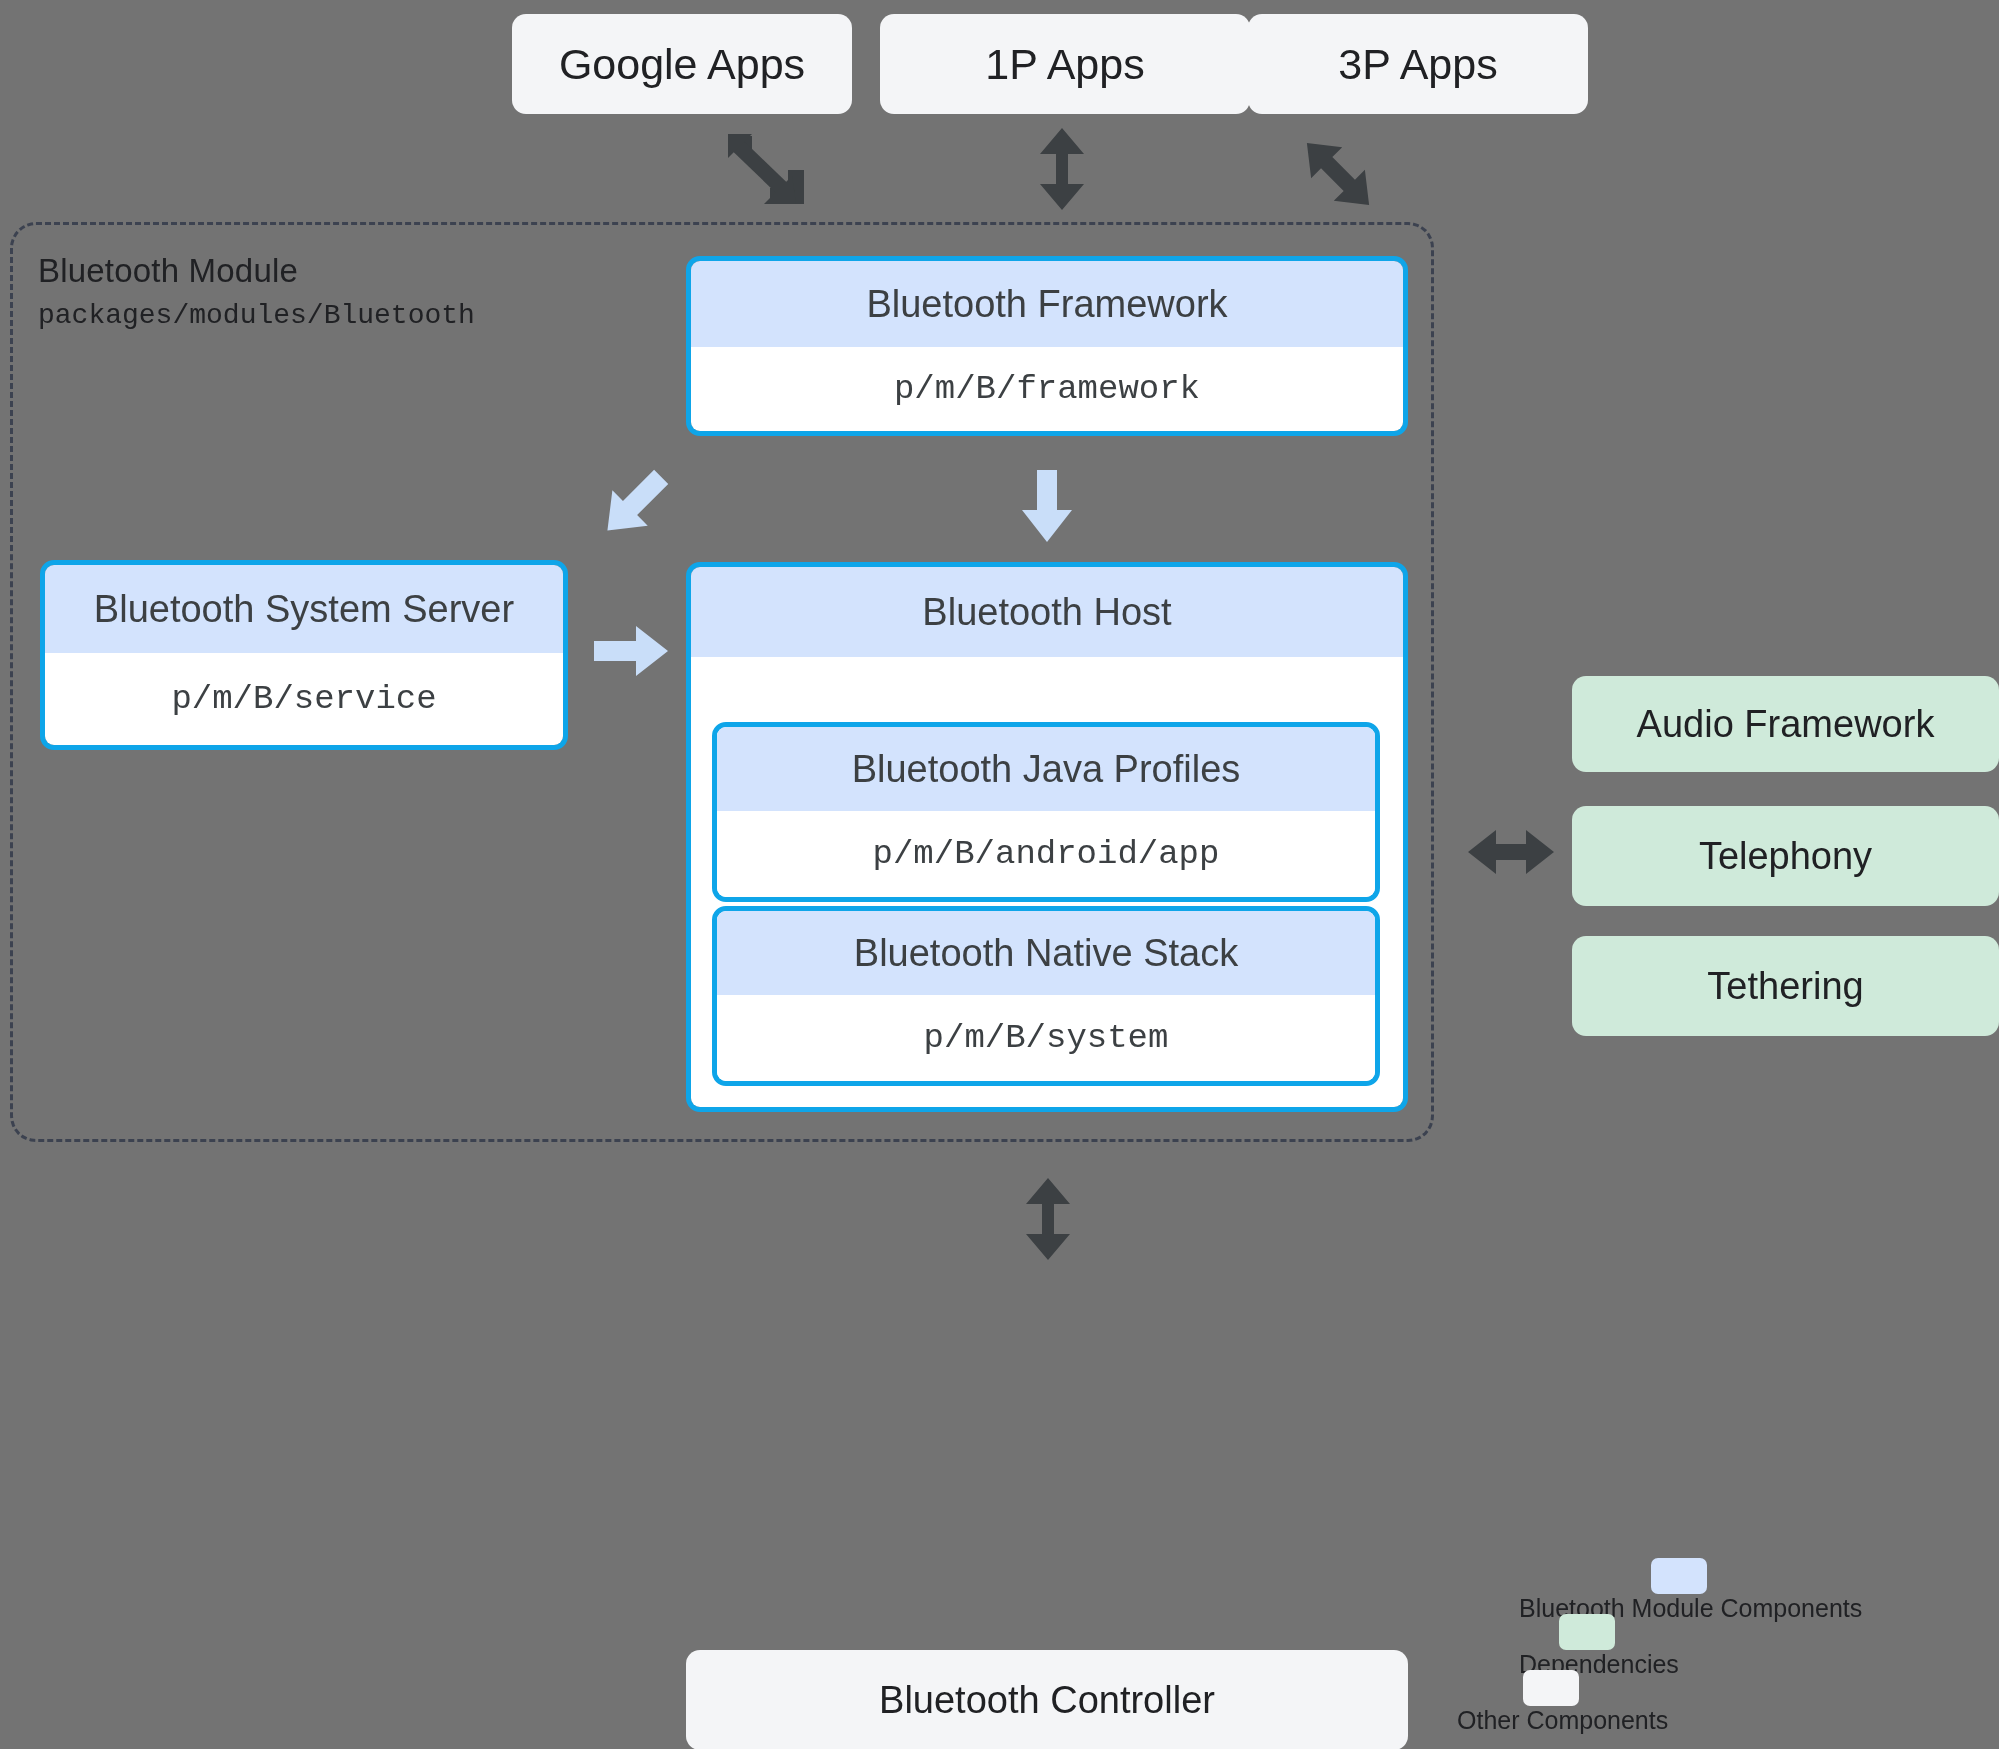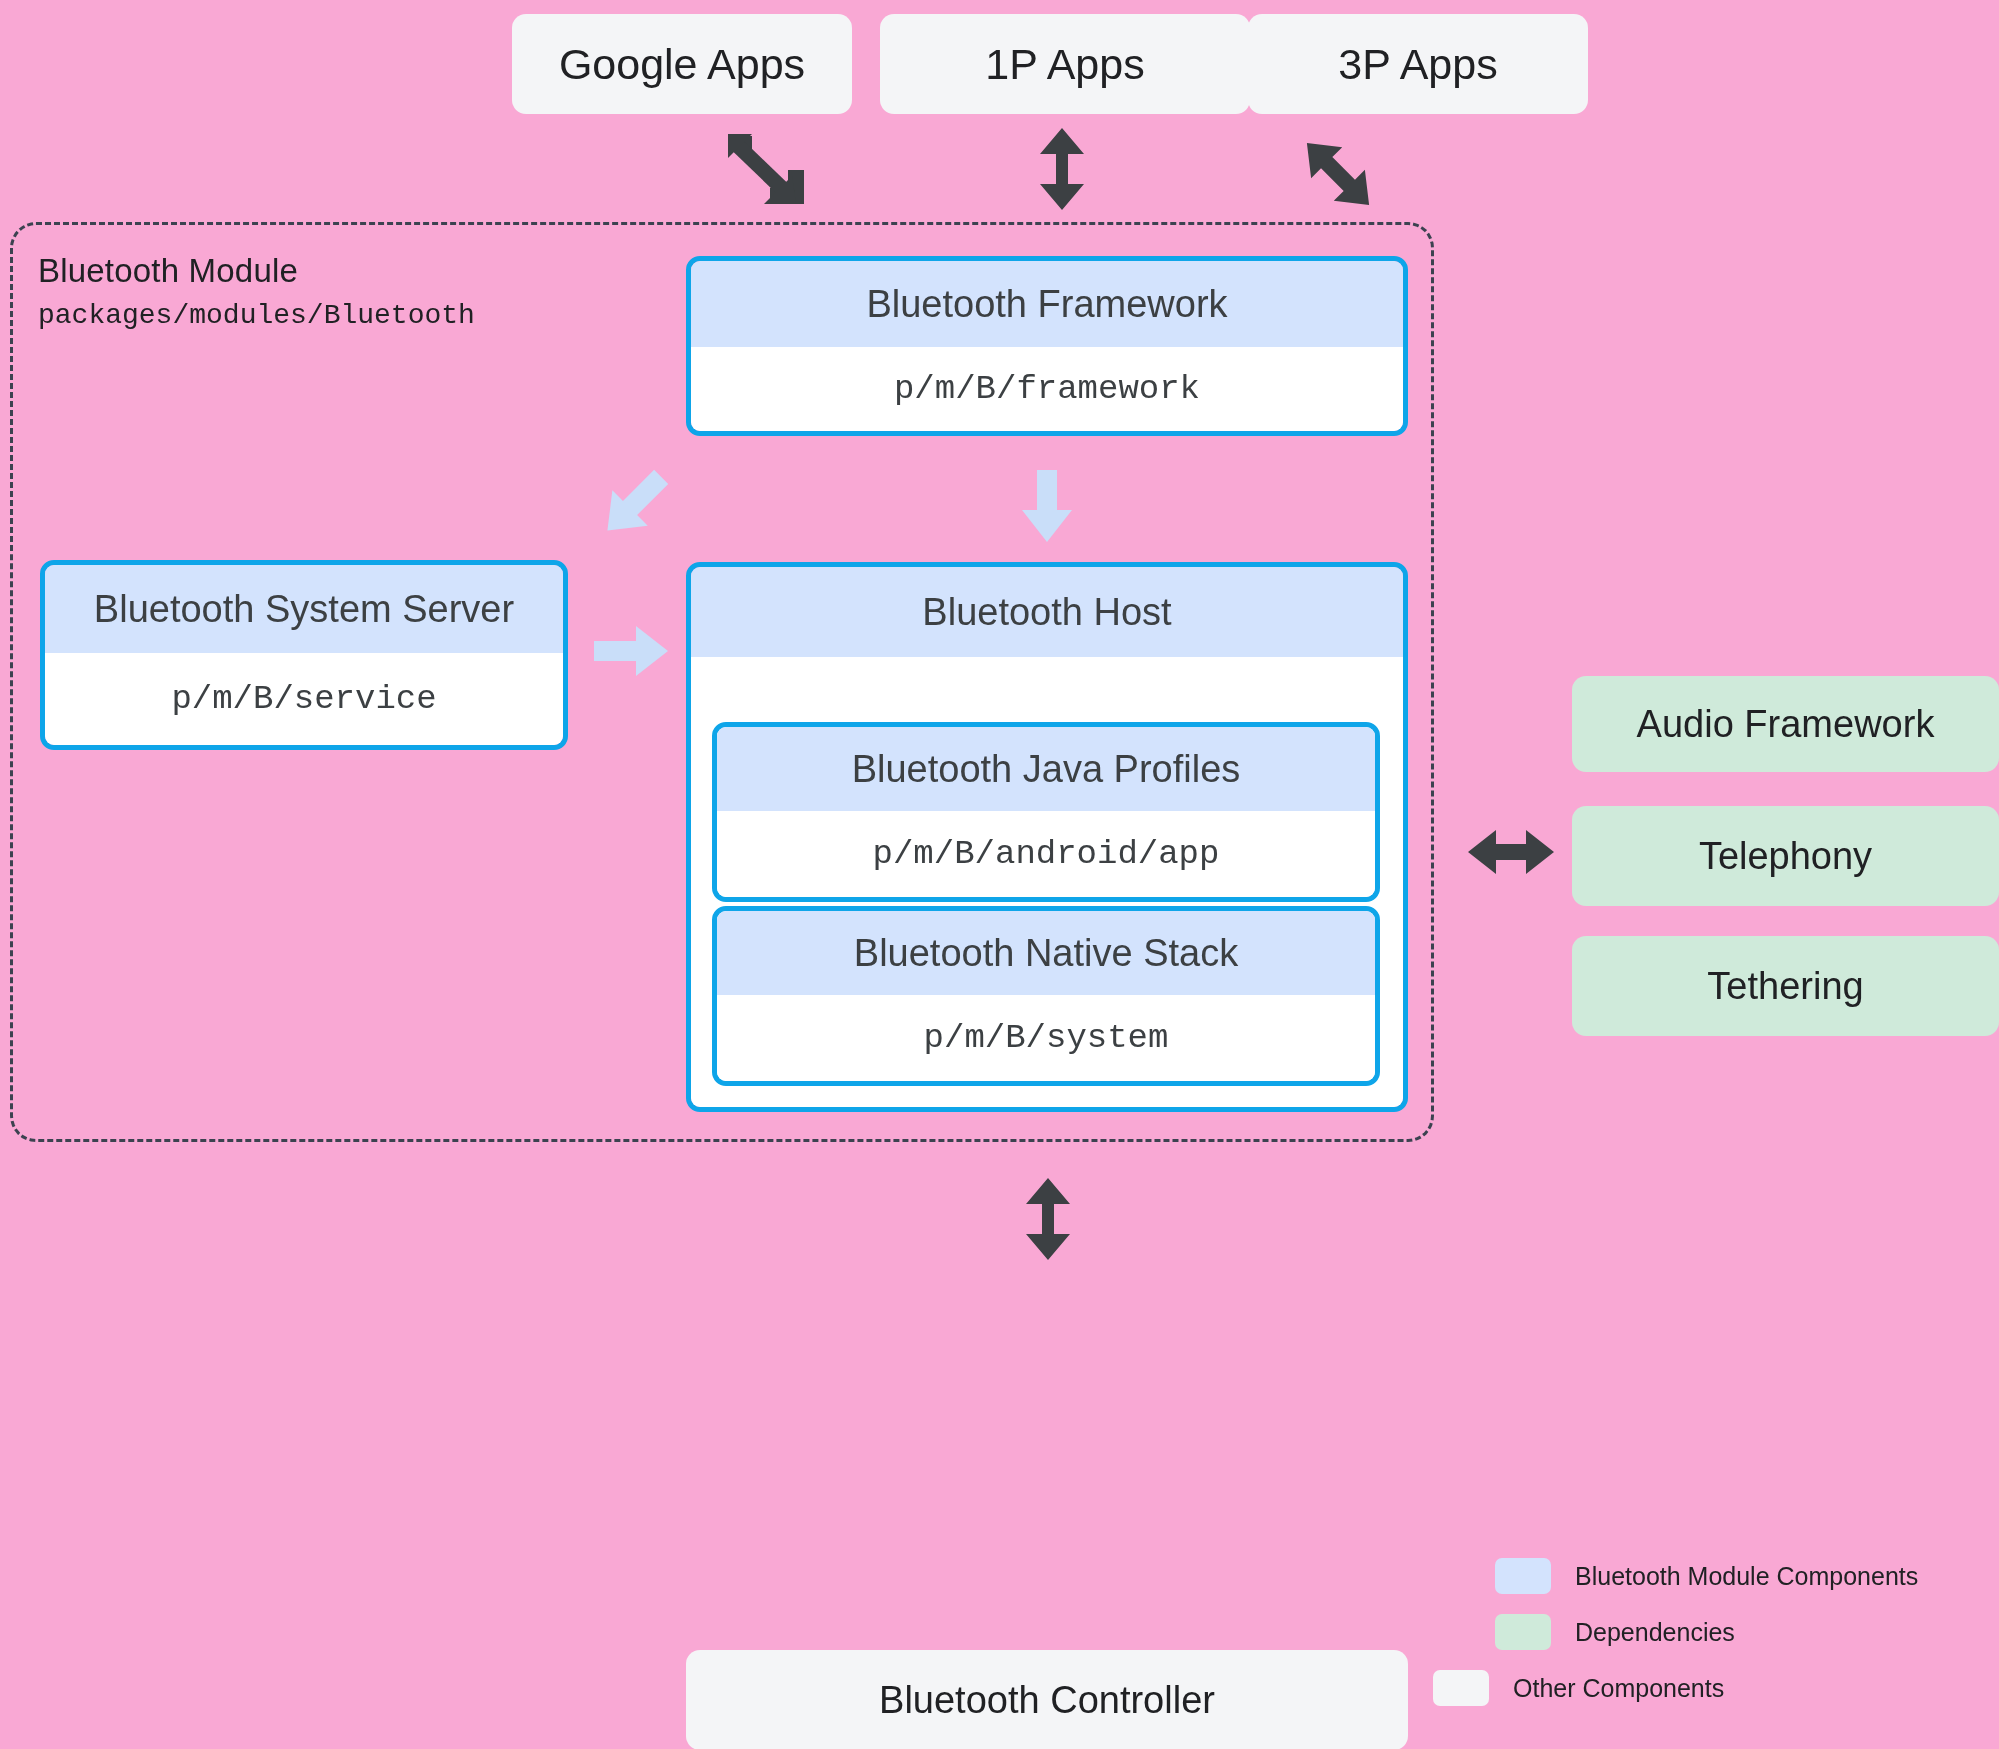--- a/index.html
+++ b/index.html
@@ -8,21 +8,21 @@
     background: #ffffff;
   }
   body {
     font-family: "Liberation Sans", sans-serif;
     color: #202124;
   }
   #canvas {
     position: relative;
     width: 1999px;
     height: 1749px;
-    background: #f9a8d4;
+    background: #737373;
     overflow: hidden;
   }
 
   
   .box {
     position: absolute;
     box-sizing: border-box;
     border-radius: 14px;
     display: flex;
     align-items: center;
@@ -97,20 +97,21 @@
     font-size: 28px;
     color: #202124;
   }
 
   
   #legend { position: absolute; }
   .legend-row {
     position: absolute;
     display: flex;
     align-items: center;
+    flex-direction: column;
   }
   .legend-swatch {
     width: 56px;
     height: 36px;
     border-radius: 7px;
     flex: none;
   }
   .legend-label {
     margin-left: 24px;
     font-size: 25px;

